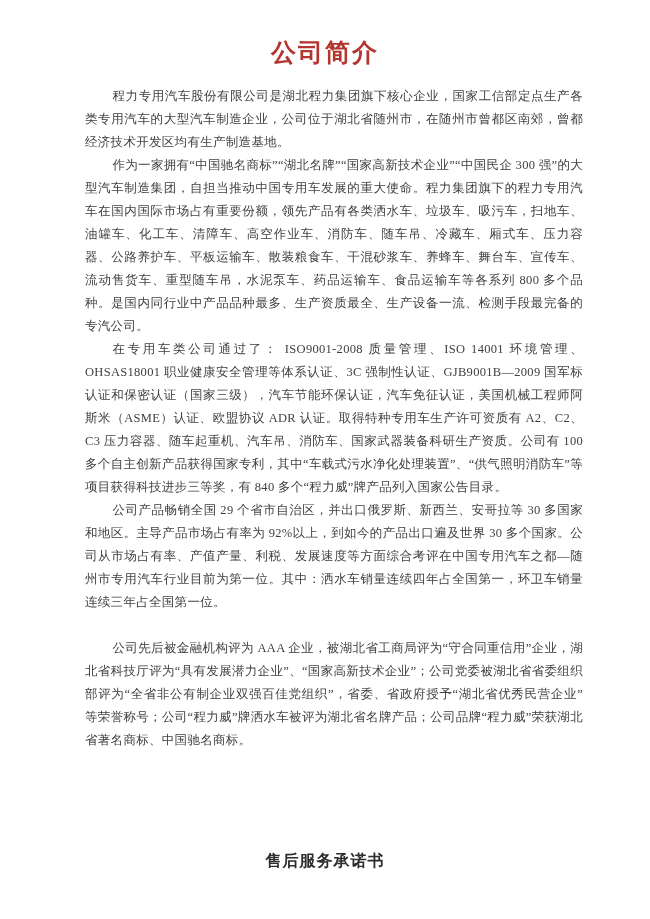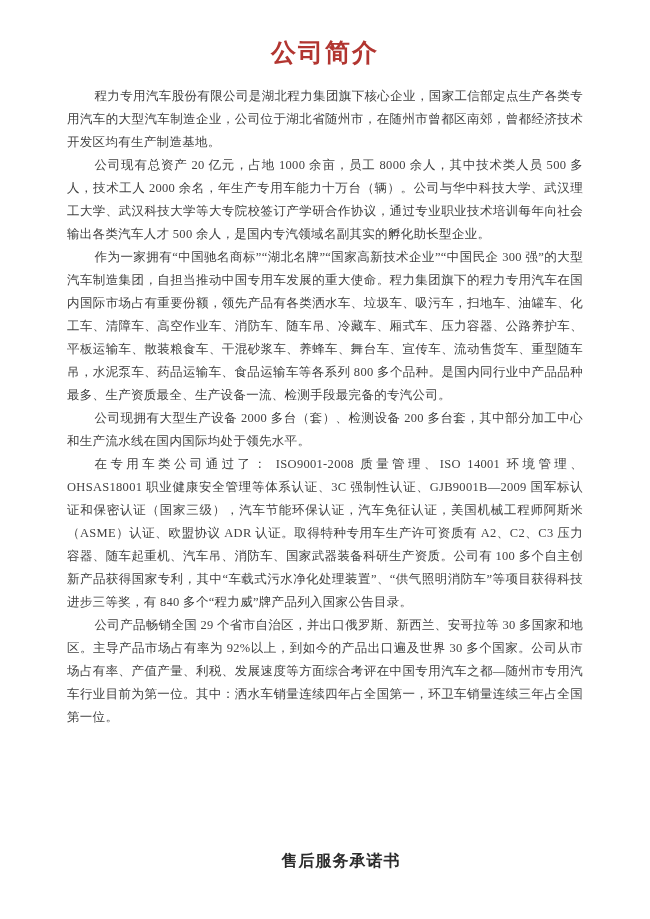--- a/index.html
+++ b/index.html
@@ -27,50 +27,50 @@
     color: var(--title-color, #b23530);
   }
   .doc-body {
     margin-top: 16px;
     padding: 0 44px;
     font-size: 12.5px;
     line-height: 23px;
     letter-spacing: 0.3px;
     text-align: justify;
     color: var(--body-color, #3f3f3f);
+    margin-left: 18px;
   }
   .para {
     margin: 0;
     text-indent: 2.2em;
   }
   .para.gap-before {
     margin-top: 23px;
   }
   .footer-heading {
     position: absolute;
     top: 851px;
-    left: 16px;
+    left: 0;
     width: 100%;
     text-align: center;
     font-size: 16px;
     font-weight: 700;
     letter-spacing: 1px;
     color: var(--footer-color, #2c2c2c);
     font-family: "Liberation Sans", "DejaVu Sans", sans-serif;
   }
 </style>
 </head>
 <body>
 
 <div class="page">
   <h1 class="doc-title">公司简介</h1>
 
   <div class="doc-body">
     <p class="para">程力专用汽车股份有限公司是湖北程力集团旗下核心企业，国家工信部定点生产各类专用汽车的大型汽车制造企业，公司位于湖北省随州市，在随州市曾都区南郊，曾都经济技术开发区均有生产制造基地。</p>
-    <p class="para">公司现有总资产 20 亿元，占地 1000 余亩，员工 8000 余人，其中技术类人员 500 多人，技术工人 2000 余名，年生产专用车能力十万台（辆）。公司与华中科技大学、武汉理工大学、武汉科技大学等大专院校签订产学研合作协议，通过专业职业技术培训每年向社会输出各类汽车人才 500 余人，是国内专汽领域名副其实的孵化助长型企业。</p>
     <p class="para">作为一家拥有“中国驰名商标”“湖北名牌”“国家高新技术企业”“中国民企 300 强”的大型汽车制造集团，自担当推动中国专用车发展的重大使命。程力集团旗下的程力专用汽车在国内国际市场占有重要份额，领先产品有各类洒水车、垃圾车、吸污车，扫地车、油罐车、化工车、清障车、高空作业车、消防车、随车吊、冷藏车、厢式车、压力容器、公路养护车、平板运输车、散装粮食车、干混砂浆车、养蜂车、舞台车、宣传车、流动售货车、重型随车吊，水泥泵车、药品运输车、食品运输车等各系列 800 多个品种。是国内同行业中产品品种最多、生产资质最全、生产设备一流、检测手段最完备的专汽公司。</p>
-    <p class="para">公司现拥有大型生产设备 2000 多台（套）、检测设备 200 多台套，其中部分加工中心和生产流水线在国内国际均处于领先水平。</p>
     <p class="para">在专用车类公司通过了： ISO9001-2008 质量管理、ISO 14001 环境管理、OHSAS18001 职业健康安全管理等体系认证、3C 强制性认证、GJB9001B—2009 国军标认证和保密认证（国家三级），汽车节能环保认证，汽车免征认证，美国机械工程师阿斯米（ASME）认证、欧盟协议 ADR 认证。取得特种专用车生产许可资质有 A2、C2、C3 压力容器、随车起重机、汽车吊、消防车、国家武器装备科研生产资质。公司有 100 多个自主创新产品获得国家专利，其中“车载式污水净化处理装置”、“供气照明消防车”等项目获得科技进步三等奖，有 840 多个“程力威”牌产品列入国家公告目录。</p>
     <p class="para">公司产品畅销全国 29 个省市自治区，并出口俄罗斯、新西兰、安哥拉等 30 多国家和地区。主导产品市场占有率为 92%以上，到如今的产品出口遍及世界 30 多个国家。公司从市场占有率、产值产量、利税、发展速度等方面综合考评在中国专用汽车之都—随州市专用汽车行业目前为第一位。其中：洒水车销量连续四年占全国第一，环卫车销量连续三年占全国第一位。</p>
+    <p class="para gap-before">公司先后被金融机构评为 AAA 企业，被湖北省工商局评为“守合同重信用”企业，湖北省科技厅评为“具有发展潜力企业”、“国家高新技术企业”；公司党委被湖北省省委组织部评为“全省非公有制企业双强百佳党组织”，省委、省政府授予“湖北省优秀民营企业” 等荣誉称号；公司“程力威”牌洒水车被评为湖北省名牌产品；公司品牌“程力威”荣获湖北省著名商标、中国驰名商标。</p>
   </div>
 
   <div class="footer-heading">售后服务承诺书</div>
 </div>
 
 </body></html>

